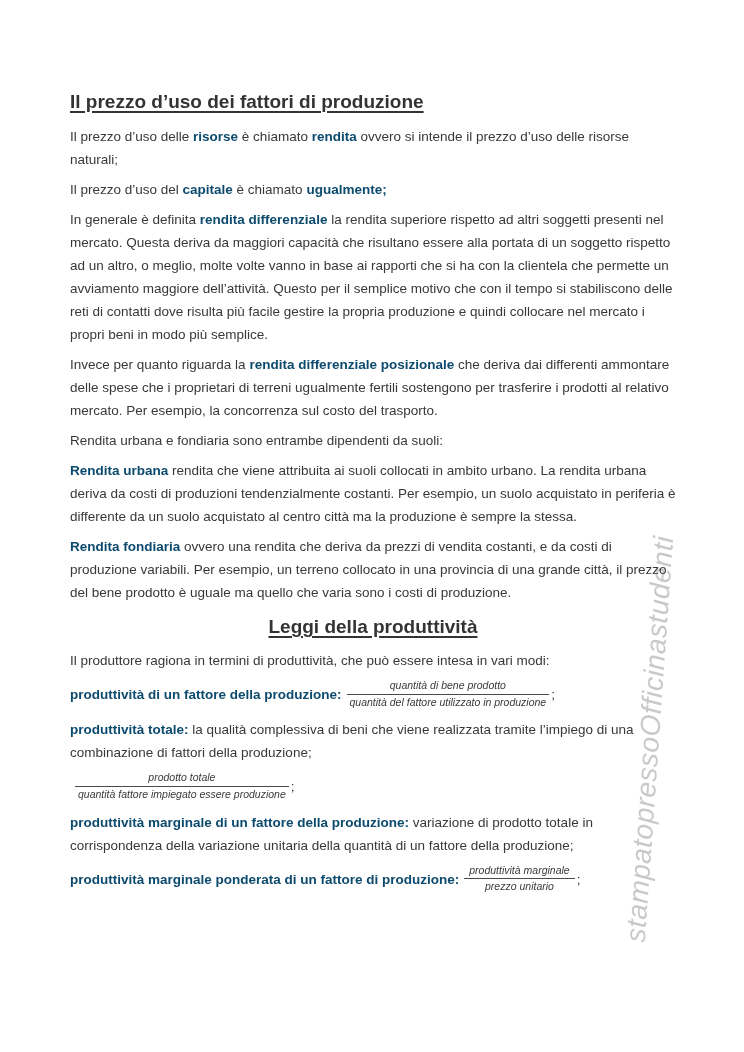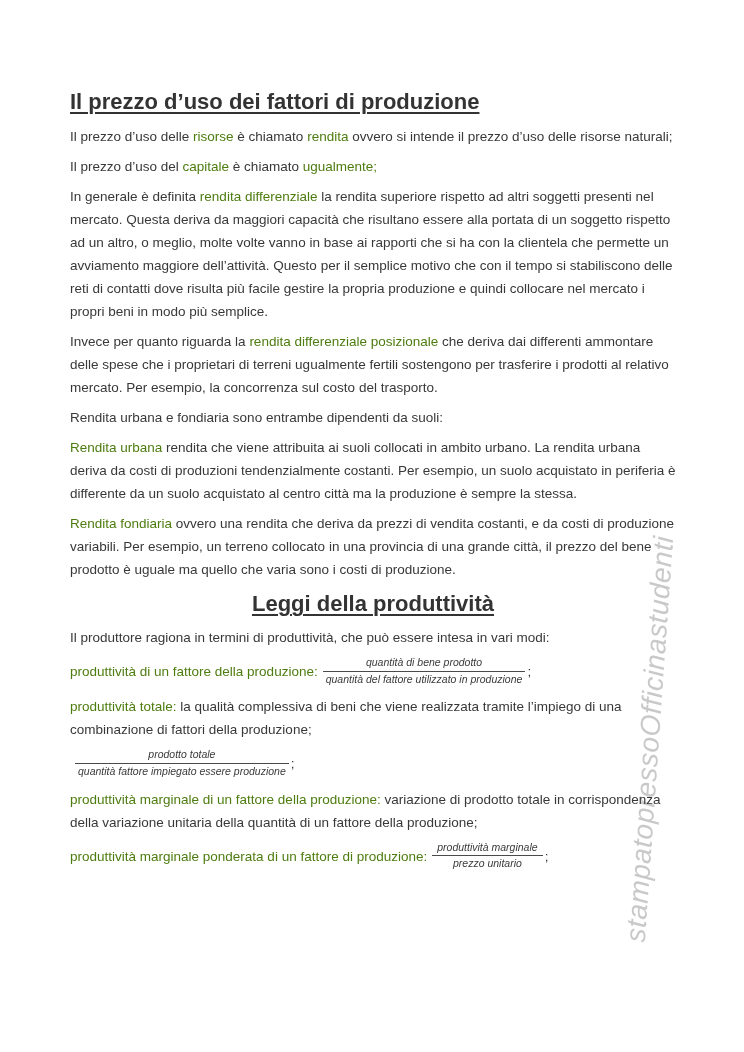--- a/index.html
+++ b/index.html
@@ -13,41 +13,41 @@
     font-family: "Liberation Sans", sans-serif;
     color: #383838;
   }
   .content {
     position: absolute;
     left: 70px;
     top: 91px;
     width: 606px;
   }
   .heading {
-    font-size: 22px;
+    font-size: 19px;
     font-weight: 700;
     color: #333333;
     text-decoration: underline;
     text-underline-offset: 3px;
     text-decoration-thickness: 1.5px;
     line-height: 22px;
     margin-bottom: 12px;
   }
   .heading.second {
     margin-top: 12px;
     margin-bottom: 11px;
     text-align: center;
   }
   .para {
     font-size: 13.5px;
     line-height: 23px;
     margin-bottom: 7px;
     color: #383838;
   }
-  .para b { font-weight: 400; color: #4d7c0f; }
+  .para b { font-weight: 700; color: #0c4a6e; }
   .def { white-space: nowrap; }
   .frac {
     display: inline-block;
     vertical-align: middle;
     text-align: center;
     margin: 0 2px 2px 5px;
     font-family: Liberation Sans, sans-serif;
     font-style: italic;
     font-size: 10.5px;
     line-height: 1.3;

